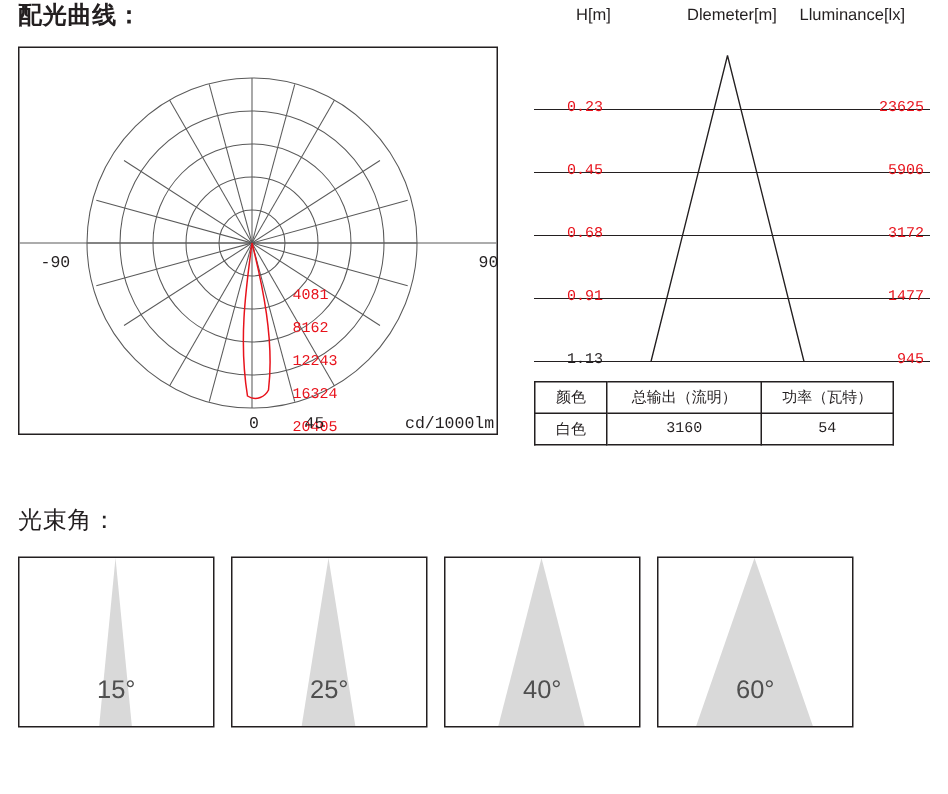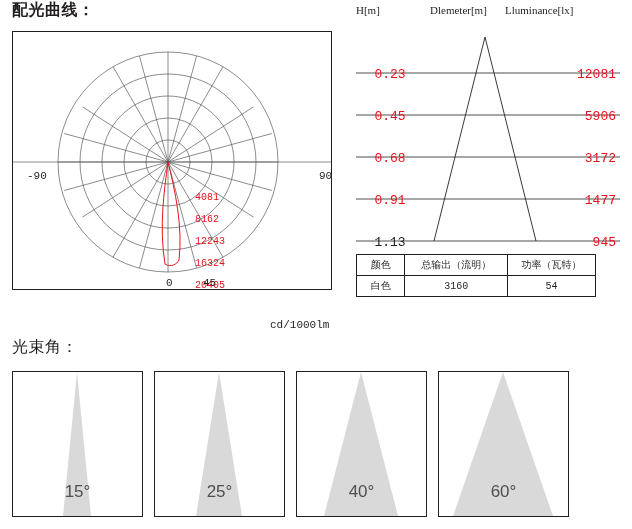--- a/index.html
+++ b/index.html
@@ -42,53 +42,54 @@
   .axis-label {
     font-family: "Liberation Mono", monospace;
     font-size: 11px;
     color: #231f20;
     white-space: nowrap;
   }
   #lbl-m90 { left: 14px;  top: 138px; }
   #lbl-p90 { left: 306px; top: 138px; }
   #lbl-0   { left: 166px; top: 277px; }
   #lbl-45  { left: 203px; top: 277px; }
-  #lbl-cd  { left: 270px; top: 277px; margin-top: 42px; }
+  #lbl-cd  { left: 270px; top: 277px; }
 
   .cand-label {
     font-family: "Liberation Mono", monospace;
     font-size: 10px;
     color: #e8121b;
     white-space: nowrap;
   }
 
   
   #cone-box {
     left: 356px;
     top: 31px;
     width: 264px;
     height: 218px;
   }
   #cone-svg { position: absolute; left: 0; top: 0; }
 
   .cone-head {
     position: absolute;
-    font-family: Liberation Serif, serif;
+    font-family: Liberation Sans, sans-serif;
     font-size: 11px;
     color: #231f20;
     white-space: nowrap;
+    margin-left: 28px;
   }
   #head-h   { left: 356px; top: 4px; }
   #head-d   { left: 430px; top: 4px; }
   #head-l   { left: 505px; top: 4px; }
 
   .cone-val {
     position: absolute;
     font-family: "Liberation Mono", monospace;
-    font-size: 13px;
+    font-size: 10px;
     color: #e8121b;
     white-space: nowrap;
   }
   .cone-val.d { text-align: center; width: 70px; }
   .cone-val.l { text-align: right; width: 64px; left: 552px; }
 
   
   #spec-table {
     left: 356px;
     top: 254px;
@@ -114,21 +115,21 @@
     left: 12px;
     top: 371px;
     width: 608px;
     height: 146px;
     display: flex;
     gap: 11px;
   }
   .beam-cell {
     position: relative;
     width: 131px;
-    height: 146px;
+    height: 114px;
     border: 1px solid #231f20;
     box-sizing: border-box;
     overflow: hidden;
     background: #ffffff;
   }
   .beam-cell svg { position: absolute; left: 0; top: 0; }
   .beam-label {
     position: absolute;
     left: 0;
     right: 0;
@@ -208,21 +209,21 @@
   </svg>
 
 </div>
 
 <div class="cone-val d" style="left:355px; top:67px;">0.23</div>
 <div class="cone-val d" style="left:355px; top:109px;">0.45</div>
 <div class="cone-val d" style="left:355px; top:151px;">0.68</div>
 <div class="cone-val d" style="left:355px; top:193px;">0.91</div>
 <div class="cone-val d" style="left:355px; top:235px; color:#231f20;">1.13</div>
 
-<div class="cone-val l" style="top:67px;">12081</div>
+<div class="cone-val l" style="top:67px;">23625</div>
 <div class="cone-val l" style="top:109px;">5906</div>
 <div class="cone-val l" style="top:151px;">3172</div>
 <div class="cone-val l" style="top:193px;">1477</div>
 <div class="cone-val l" style="top:235px;">945</div>
 
 <table class="abs" id="spec-table">
   <tbody>
       <tr>
     <th>颜色</th>
     <th>总输出（流明）</th>

